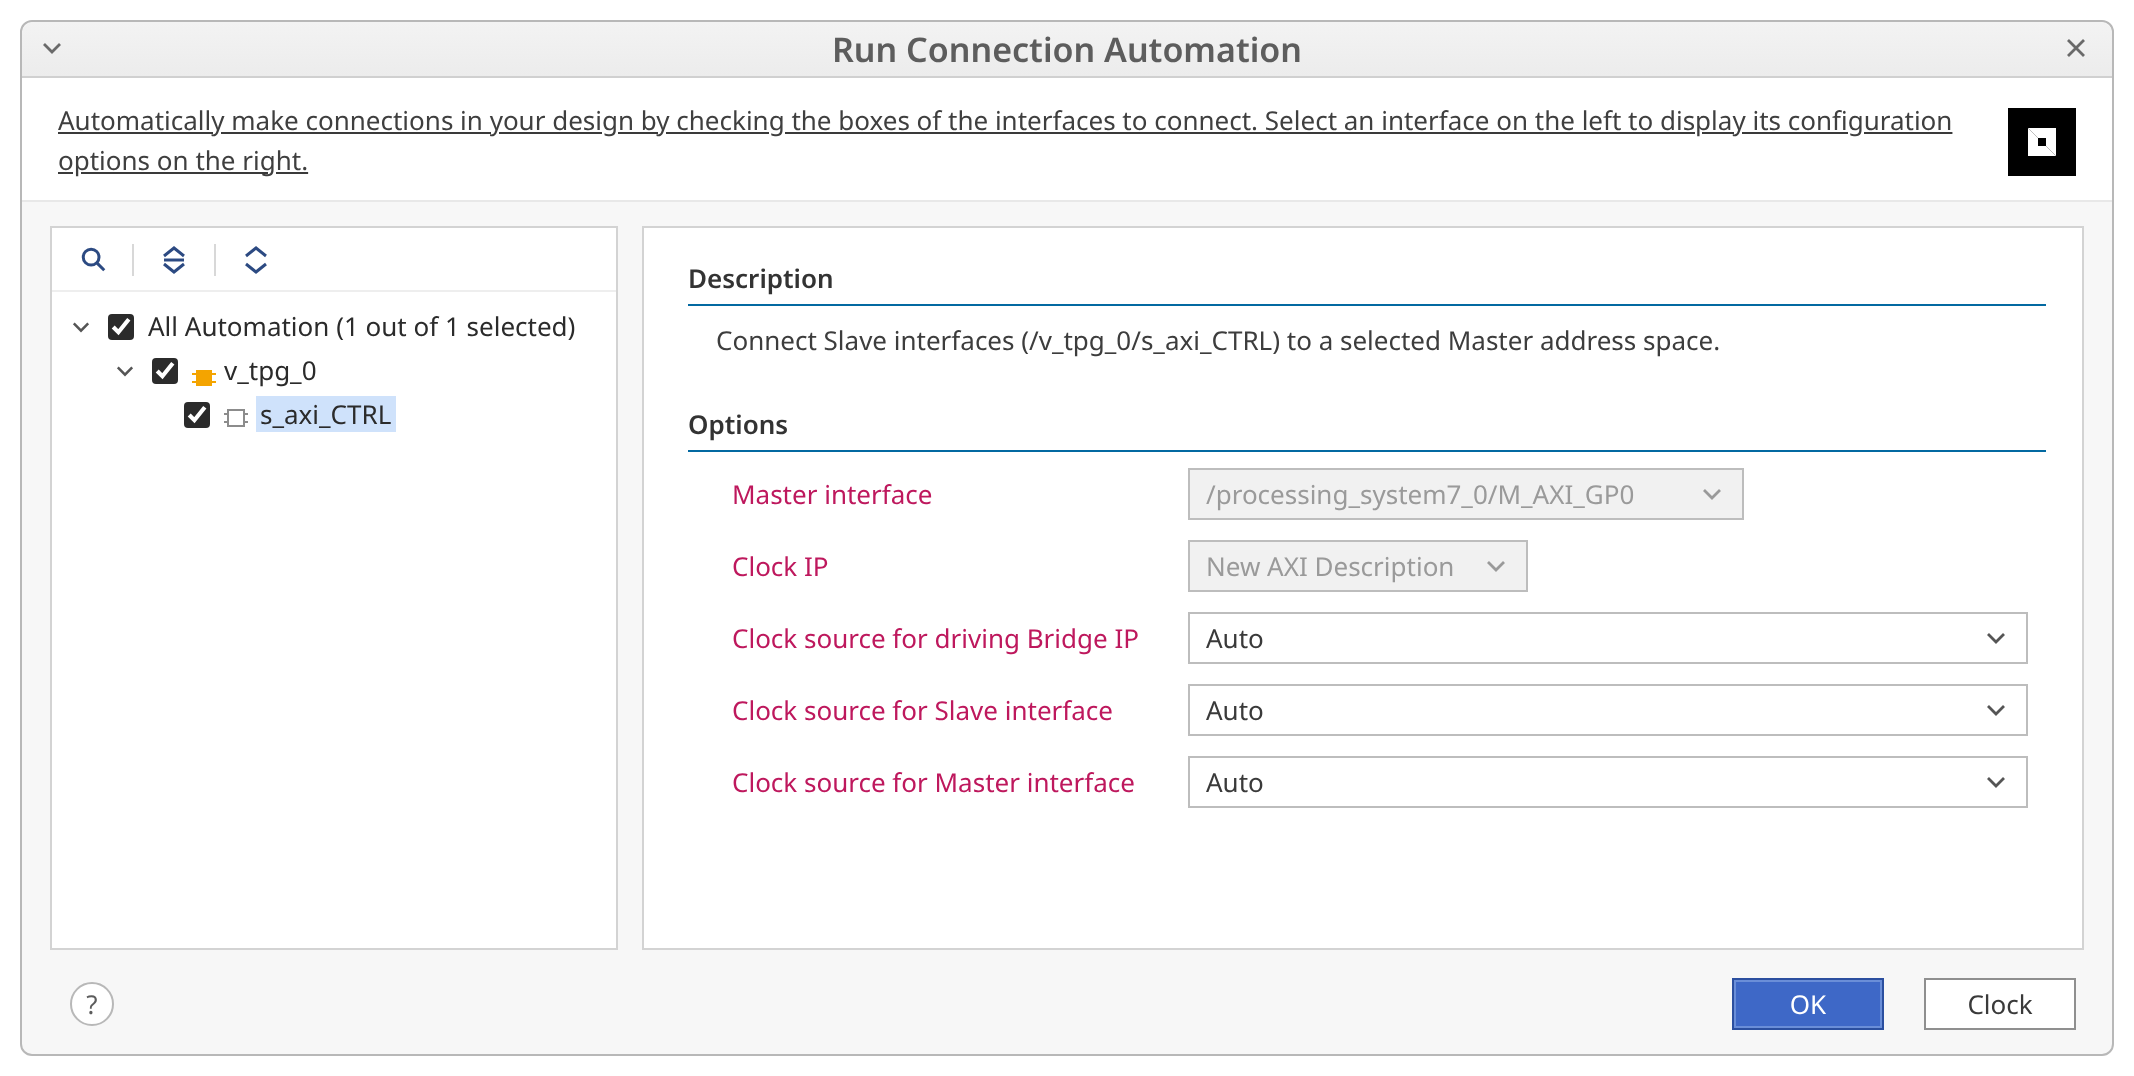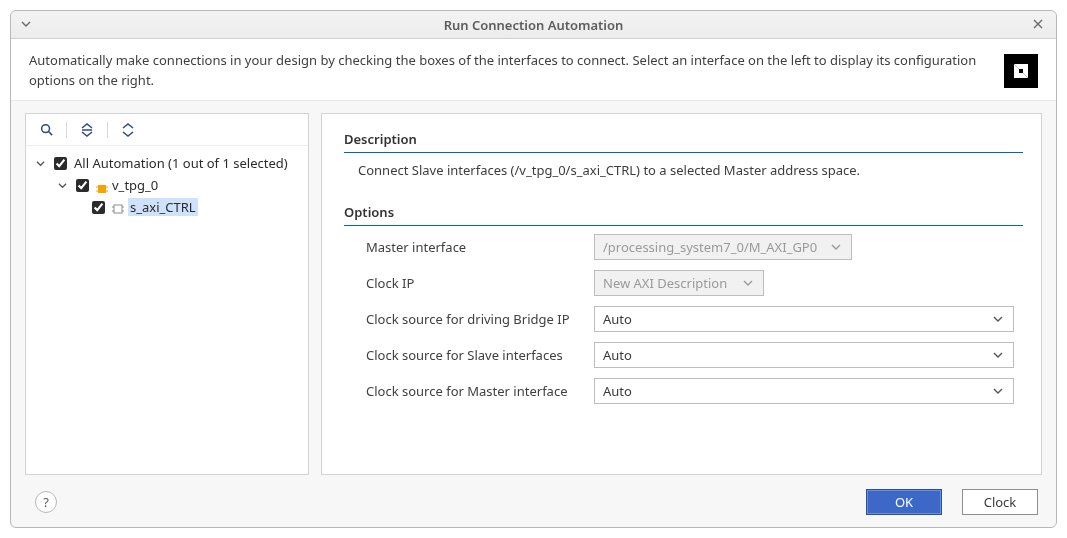--- a/index.html
+++ b/index.html
@@ -25,28 +25,29 @@
     box-shadow: inset 0 0 0 1px #ffffff00;
   }
   .titlebar {
     height: 28px;
     border-bottom: 1px solid #d0d0d0;
     background: linear-gradient(#f3f3f3,#ececec);
     border-top-left-radius: 6px; border-top-right-radius: 6px;
     display: flex; align-items: center; justify-content: center;
     position: relative;
   }
-  .titlebar .ttext { font-weight: 600; color: #5d5d5d; font-size: 13px; }
+  .titlebar .ttext { font-weight: 600; color: #5d5d5d; font-size: 17px; }
   .titlebar .tb-left { position:absolute; left:6px; top:4px; width:18px;height:18px;display:flex;align-items:center;justify-content:center; color:#6a6a6a;}
   .titlebar .tb-right { position:absolute; right:8px; top:3px; width:20px;height:20px;display:flex;align-items:center;justify-content:center; color:#6a6a6a;}
   .header {
     background: #ffffff;
     padding: 12px 18px 10px 18px;
     display:flex; align-items:center; gap:12px;
     border-bottom: 1px solid #e8e8e8;
+    text-decoration: underline;
   }
   .header .htext { flex:1; color:#3f3f3f; line-height:1.5; }
   .brand-box { width:34px; height:34px; background:#000; display:flex;align-items:center;justify-content:center;}
   .body-area { flex:1; display:flex; gap:12px; padding:12px 14px 6px 14px; }
   .left-panel {
     width: 284px; background:#fff; border:1px solid #d3d3d3;
     display:flex; flex-direction:column;
   }
   .left-toolbar { height:32px; display:flex; align-items:center; gap:6px; padding:0 10px; border-bottom:1px solid #eee;}
   .left-toolbar .sep { width:1px; height:16px; background:#d8d8d8; margin:0 4px;}
@@ -55,30 +56,30 @@
   .row { display:flex; align-items:center; height:22px; gap:4px; padding-left:4px;}
   .row .chev { width:12px; display:inline-flex; justify-content:center; color:#555;}
   .row input[type=checkbox]{ width:13px;height:13px; accent-color:#2b2b2b;}
   .ip-orange { width:12px;height:10px; }
   .iface-ic { width:12px;height:12px; }
   .sel { background:#cfe2fb; }
   .right-panel { flex:1; background:#fff; border:1px solid #d3d3d3; padding:10px 18px 10px 22px;}
   .sect-head { font-weight:600; color:#333; padding:6px 0 4px 0; border-bottom:1px solid #0369a1; margin-bottom:8px;}
   .desc-text { padding-left:14px; color:#3d3d3d; margin-bottom:18px;}
   .options-grid { padding-left:22px; display:grid; grid-template-columns: 228px 1fr; row-gap:10px; align-items:center; margin-top:8px;}
-  .opt-label { color:#404040; }
+  .opt-label { color:#be185d; }
   .combo {
     height:26px; border:1px solid #bdbdbd; background:#fff; display:flex; align-items:center;
     padding:0 8px; position:relative; min-width:120px;
   }
   .combo.disabled { background:#f1f1f1; color:#9a9a9a; }
   .combo .ctext { flex:1; font-size:13px; }
   .combo .carrow { width:14px; display:flex; justify-content:center; color:#6d6d6d;}
   .combo.short { width:170px; }
-  .combo.med { width:258px; }
+  .combo.med { width:278px; }
   .combo.full { width:420px; }
   .footer { display:flex; align-items:center; justify-content:flex-end; gap:20px; padding:8px 18px 12px 18px;}
   .footer .help { margin-right:auto; margin-left:6px; width:22px;height:22px;border:1px solid #b8b8b8;border-radius:50%;display:flex;align-items:center;justify-content:center;color:#5c5c5c;background:#fff;}
   .btn { min-width:76px; height:26px; border:1px solid #8f8f8f; background:#fff; display:flex;align-items:center;justify-content:center; padding:0 18px; font-size:13px;text-align:right;}
   .btn.primary { background:#3e68c7; border-color:#2b4f9f; color:#fff; font-weight:400; box-shadow: inset 0 0 0 1px #6a8ed8; }
 </style>
 </head>
 <body>
 
 <div class="outer">
@@ -219,21 +220,21 @@
           <div class="opt-label">Clock source for driving Bridge IP</div>
           <div class="combo full">
             <span class="ctext">Auto</span>
             <span class="carrow">
                 <svg width="10" height="10" viewBox="0 0 10 10">
                   <path d="M1 3 L5 7 L9 3" fill="none" stroke="#555" stroke-width="1.4"></path>
                 </svg>
               </span>
           </div>
 
-          <div class="opt-label">Clock source for Slave interfaces</div>
+          <div class="opt-label">Clock source for Slave interface</div>
           <div class="combo full">
             <span class="ctext">Auto</span>
             <span class="carrow">
                 <svg width="10" height="10" viewBox="0 0 10 10">
                   <path d="M1 3 L5 7 L9 3" fill="none" stroke="#555" stroke-width="1.4"></path>
                 </svg>
               </span>
           </div>
 
           <div class="opt-label">Clock source for Master interface</div>

